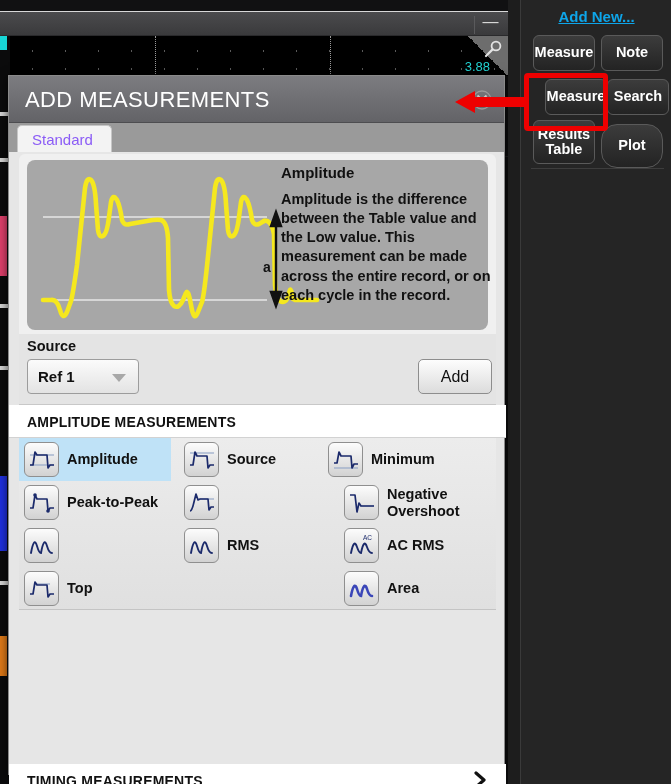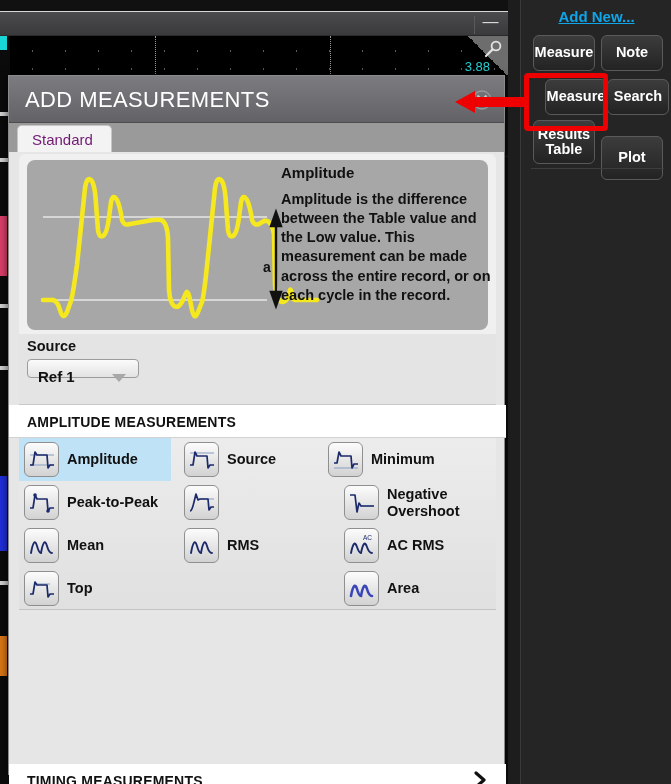--- a/index.html
+++ b/index.html
@@ -83,21 +83,21 @@
   .tabstrip {
     position: relative; height: 29px;
     background: #9a9a9a;
   }
   .tab {
     position: absolute; left: 8px; top: 2px;
     padding: 5px 18px 6px 14px;
     background: #f3f3f3;
     border: 1px solid #c6c6c6; border-bottom: none;
     border-radius: 5px 5px 0 0;
-    font-size: 15px; color: #701a75;
+    font-size: 15px; color: #8b5cf6;
   }
 
   
   .dlg-body { position: relative; background: #e6e6e6; height: 623px; }
 
   .preview-wrap {
     position: absolute; left: 10px; top: 2px; width: 477px; height: 180px;
     background: #f0f0f0; border-radius: 6px 6px 0 0;
   }
   .preview {
@@ -118,21 +118,21 @@
     position: absolute; left: 244px; top: 105px;
     font-size: 14px; font-weight: bold; color: #111;
   }
 
   .source-zone {
     position: absolute; left: 10px; top: 182px; width: 477px; height: 71px;
     background: #e4e4e4; border-bottom: 1px solid #c8c8c8;
   }
   .source-label { position: absolute; left: 8px; top: 4px; font-size: 14.5px; font-weight: bold; color: #111; }
   .combo {
-    position: absolute; left: 8px; top: 25px; width: 112px; height: 19px;
+    position: absolute; left: 8px; top: 25px; width: 112px; height: 35px;
     background: linear-gradient(#fbfbfb, #e3e3e3);
     border: 1px solid #9c9c9c; border-radius: 4px;
   }
   .combo-val { position: absolute; left: 10px; top: 8px; font-size: 15px; font-weight: bold; color: #111; }
   .combo-arrow {
     position: absolute; right: 12px; top: 14px;
     width: 0; height: 0; border-left: 7px solid transparent; border-right: 7px solid transparent;
     border-top: 8px solid #a8a8a8;
   }
   .add-btn {
@@ -286,20 +286,21 @@
         <div class="desc-title">Amplitude</div>
         <div class="desc-body">Amplitude is the difference between the Table value and the Low value. This measurement can be made across the entire record, or on each cycle in the record.</div>
       </div>
 
       <div class="source-zone">
         <div class="source-label">Source</div>
         <div class="combo">
           <div class="combo-val">Ref 1</div>
           <div class="combo-arrow"></div>
         </div>
+        <div class="add-btn">Add</div>
       </div>
 
       <div class="section-head" style="top:253px;">
         <div class="sh-label">AMPLITUDE MEASUREMENTS</div>
       </div>
 
       <div class="meas-grid">
 
         <div class="meas-item selected" style="left:0px;top:0px;">
           <div class="mi-icon">
@@ -361,21 +362,20 @@
           </div>
           <div class="mi-label">Negative Overshoot</div>
         </div>
 
         <div class="meas-item" style="left:0px;top:86px;">
           <div class="mi-icon">
             <svg width="28" height="26" viewBox="0 0 28 26">
               <path d="M3,20 Q6,3 9,13 Q11,20 13,20 Q16,3 19,13 Q21,20 24,20" fill="none" stroke="#1b2a6b" stroke-width="1.9" stroke-linecap="round"></path>
             </svg>
           </div>
-          <div class="mi-label">Mean</div>
         </div>
 
         <div class="meas-item" style="left:160px;top:86px;">
           <div class="mi-icon">
             <svg width="28" height="26" viewBox="0 0 28 26">
               <path d="M3,20 Q6,3 9,13 Q11,20 13,20 Q16,3 19,13 Q21,20 24,20" fill="none" stroke="#1b2a6b" stroke-width="1.9" stroke-linecap="round"></path>
             </svg>
           </div>
           <div class="mi-label">RMS</div>
         </div>
@@ -433,21 +433,21 @@
 
   <div class="sidebar">
     <div class="sb-inner">
       <div class="sb-title">Add New...</div>
 
       <div class="sb-btn" style="left:12px;top:35px;">Measure</div>
       <div class="sb-btn" style="left:80px;top:35px;">Note</div>
       <div class="sb-btn" style="left:24px;top:79px;">Measure</div>
       <div class="sb-btn" style="left:86px;top:79px;">Search</div>
       <div class="sb-btn tall" style="left:12px;top:120px;">Results Table</div>
-      <div class="sb-btn tall" style="left:80px;top:136px;">Plot</div>
+      <div class="sb-btn tall" style="left:80px;top:124px;border-radius:16px;">Plot</div>
 
       <div class="sb-divider"></div>
     </div>
   </div>
 
   <div class="highlight-box"></div>
 
   <div class="red-arrow">
     <svg width="72" height="28" viewBox="0 0 72 28">
       <polygon points="0,14 20,3 20,9 72,9 72,19 20,19 20,25" fill="#ee0000"></polygon>

